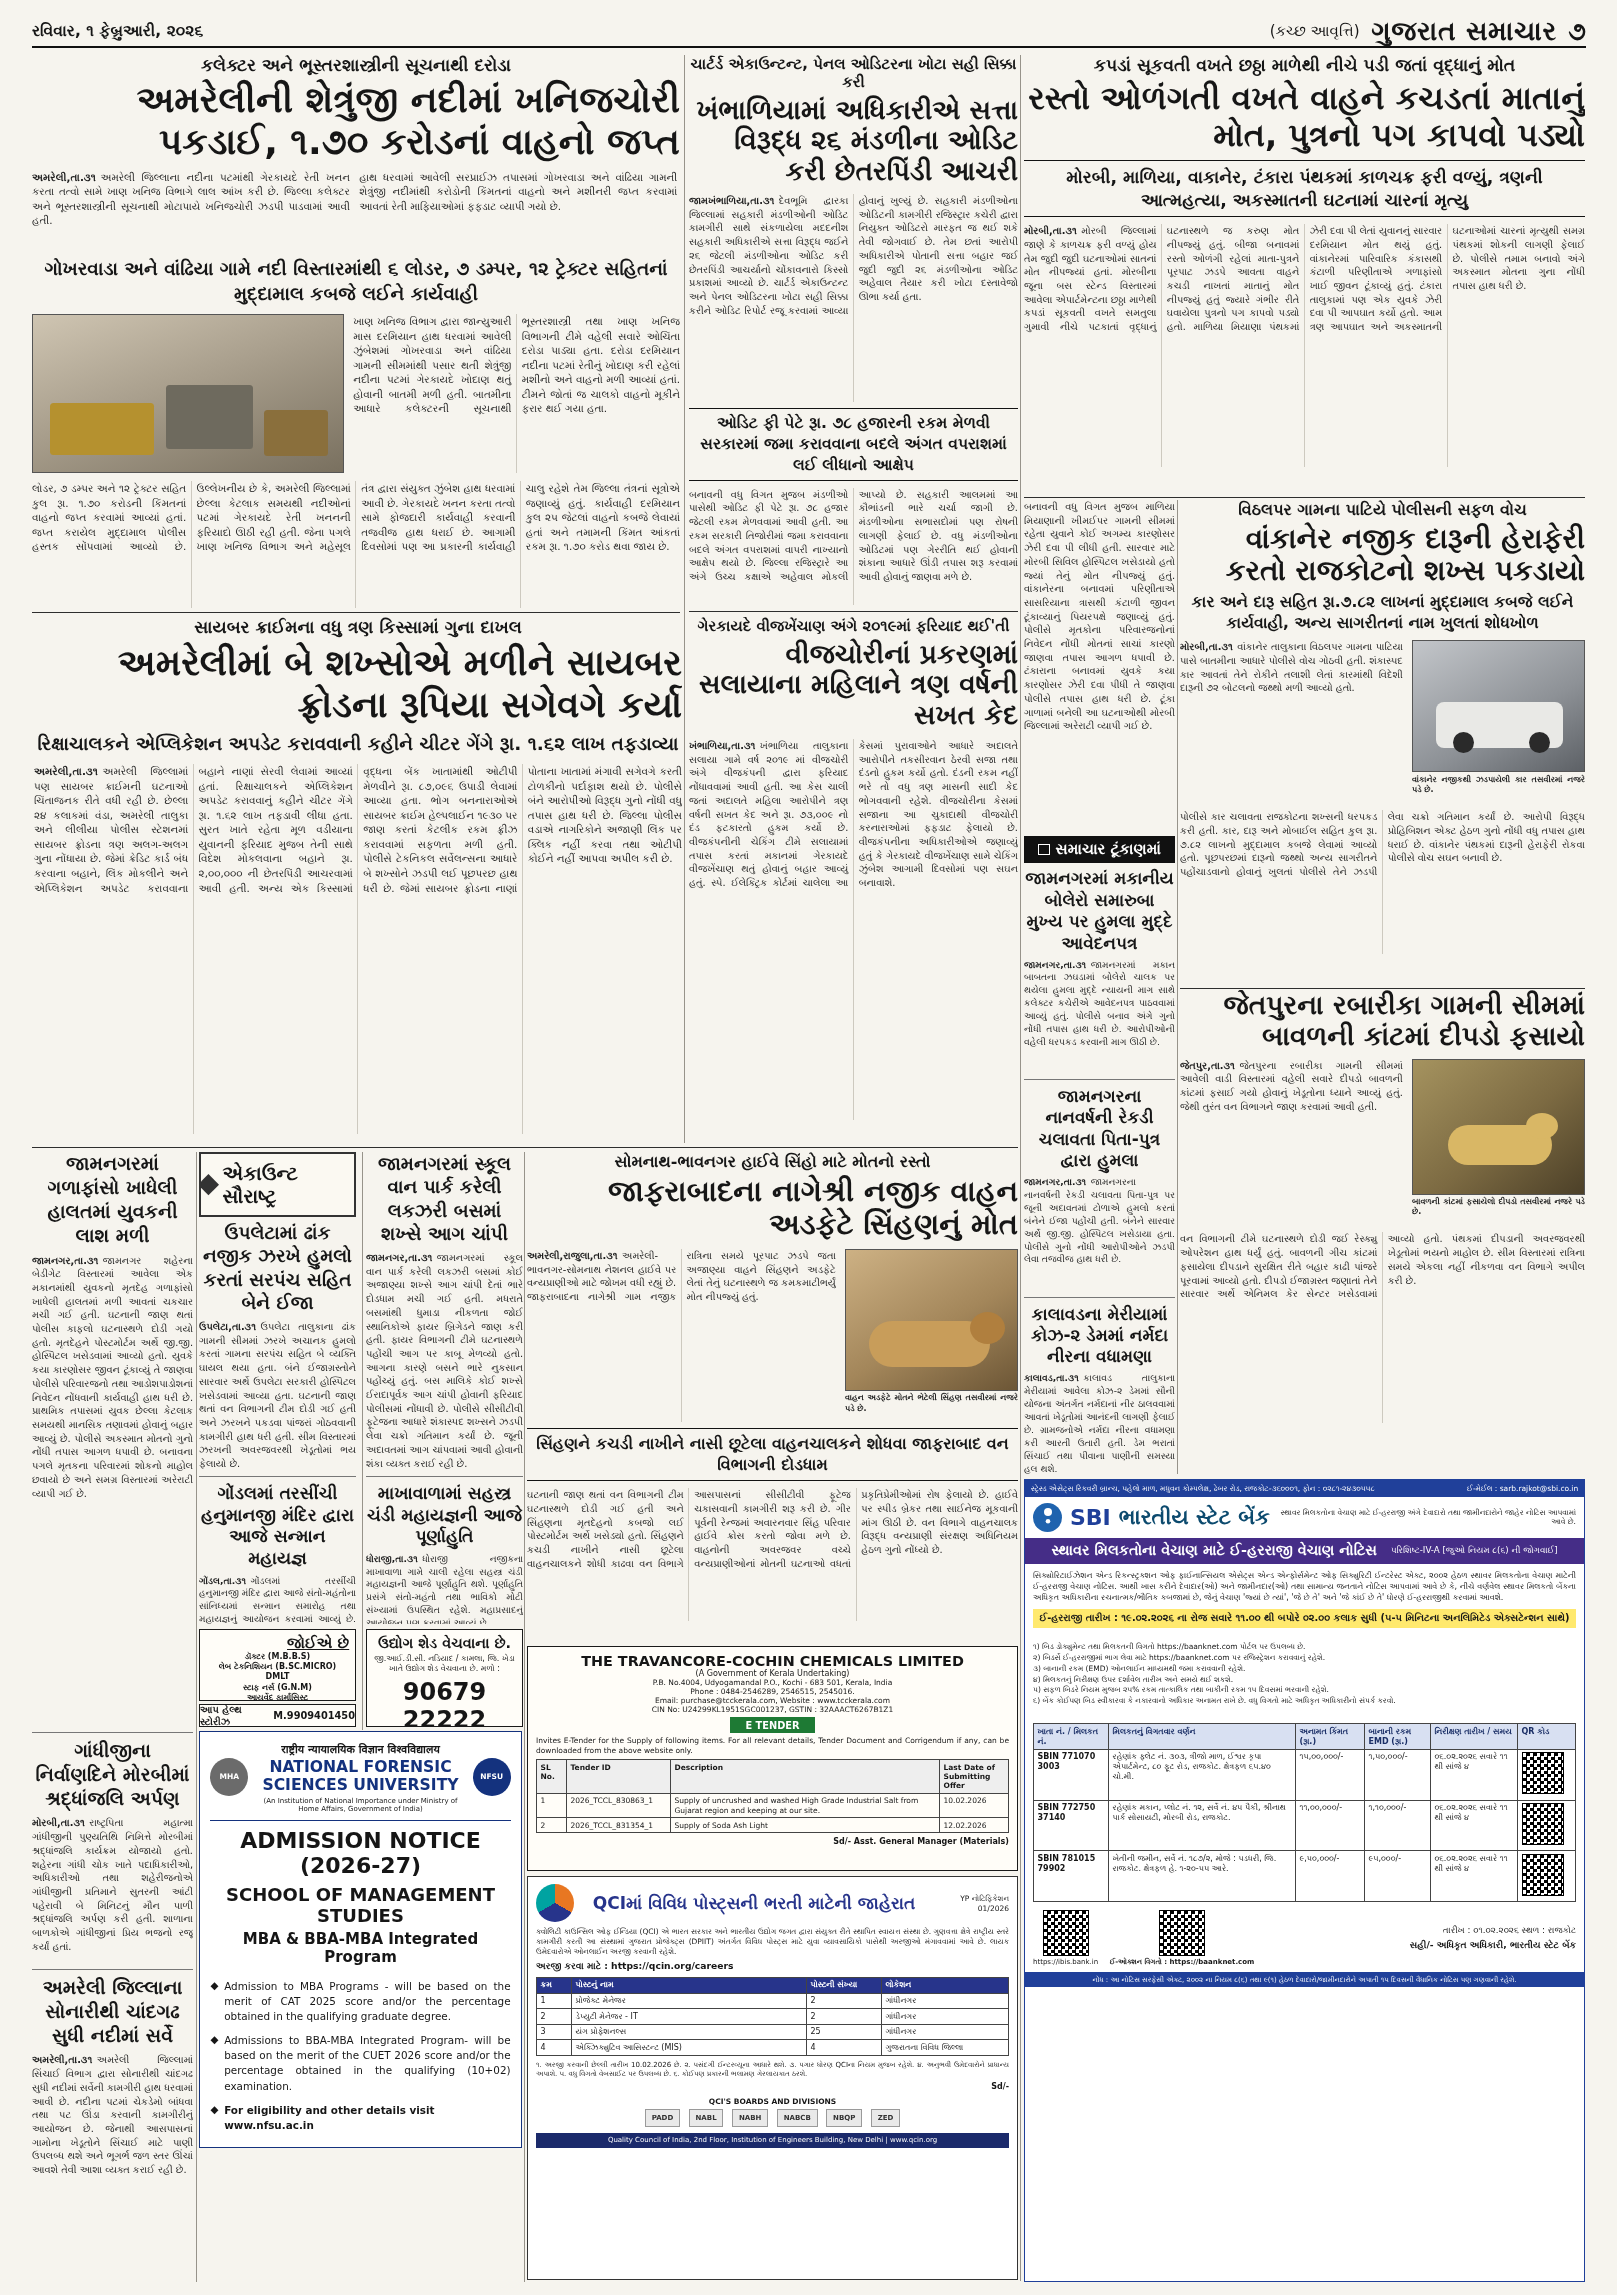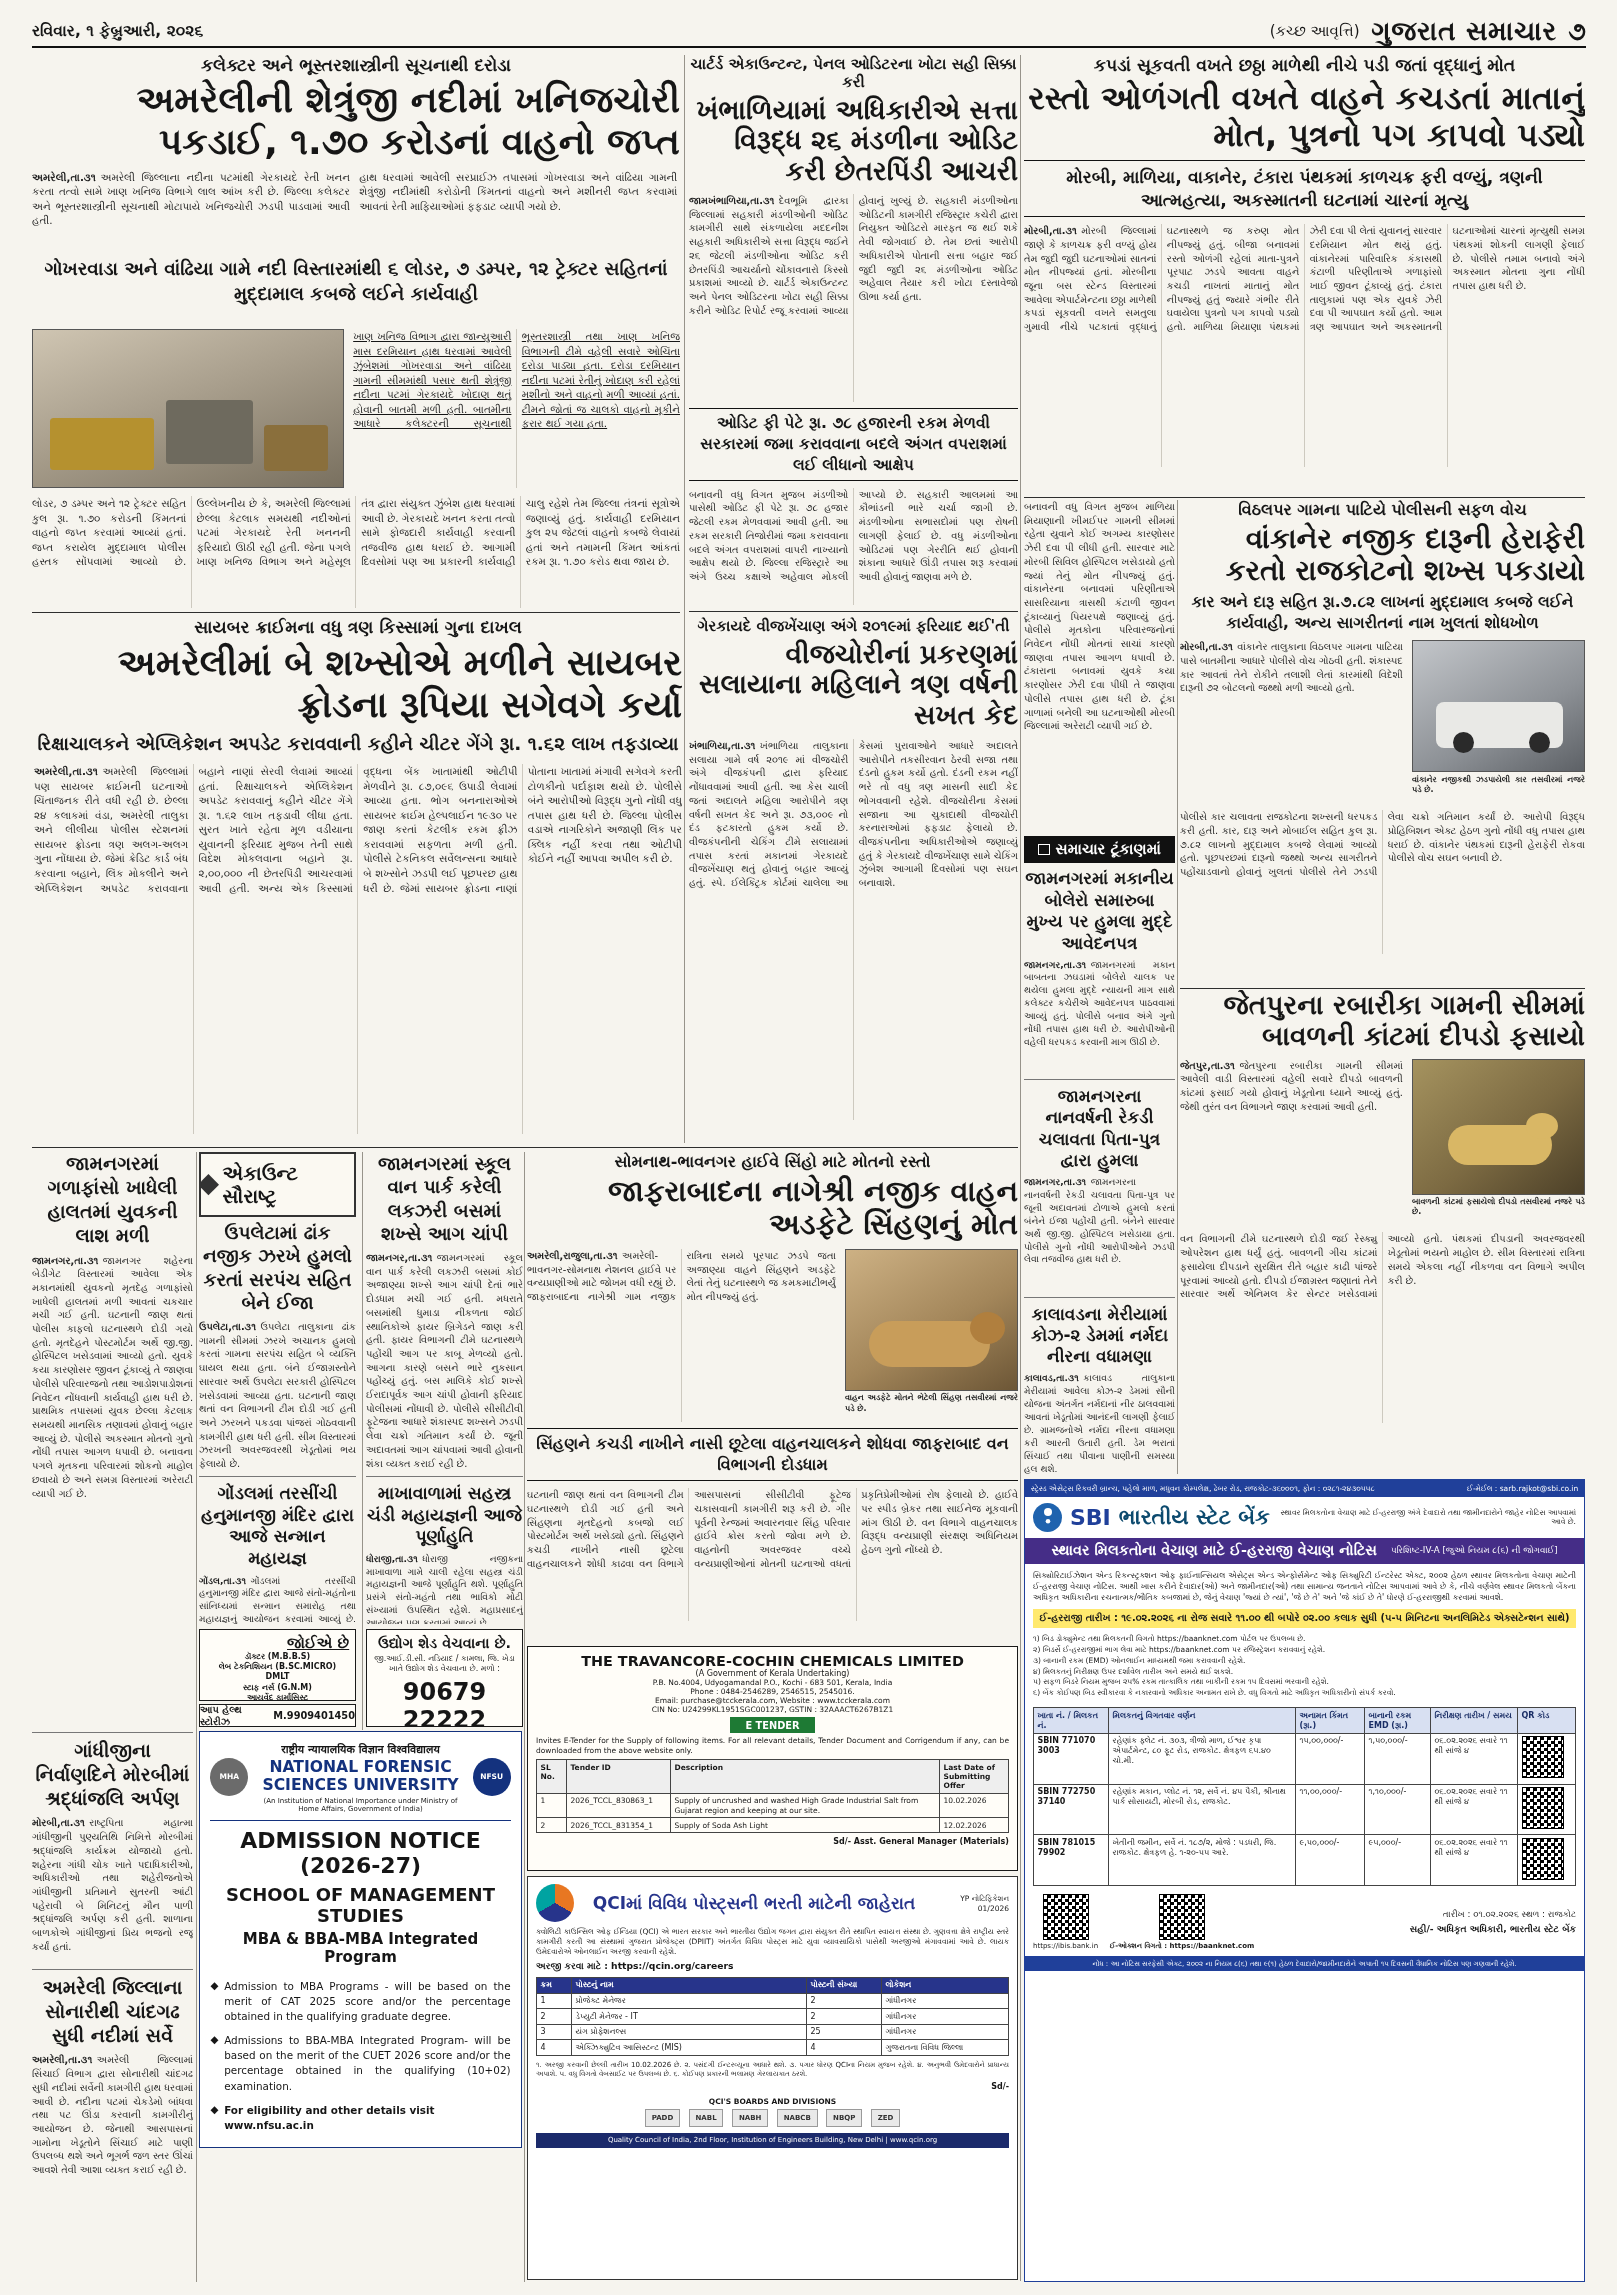--- a/index.html
+++ b/index.html
@@ -62,21 +62,21 @@
   <div class="hrl" style="left:1180px;top:988px;width:405px;height:1.2px;"></div>
 
   <section class="abs" style="left:32px;top:55px;width:648px;height:553px;">
     <div class="kick" style="font-size:17.3px;">કલેક્ટર અને ભૂસ્તરશાસ્ત્રીની સૂચનાથી દરોડા</div>
     <div class="hl" style="font-size:36px;margin-top:3.5px;">અમરેલીની શેત્રુંજી નદીમાં ખનિજચોરી પકડાઈ, ૧.૭૦ કરોડનાં વાહનો જપ્ત</div>
     <div class="row" style="margin-top:7px;height:84px;">
       <p class="bd" style="font-size:10.4px;width:318px;"><span class="dl">અમરેલી,તા.૩૧</span><span>અમરેલી જિલ્લાના નદીના પટમાંથી ગેરકાયદે રેતી ખનન કરતા તત્વો સામે ખાણ ખનિજ વિભાગે લાલ આંખ કરી છે. જિલ્લા કલેક્ટર અને ભૂસ્તરશાસ્ત્રીની સૂચનાથી મોટાપાયે ખનિજચોરી ઝડપી પાડવામાં આવી હતી.</span></p>
       <p class="bd" style="font-size:10.4px;width:318px;">હાથ ધરવામાં આવેલી સરપ્રાઈઝ તપાસમાં ગોખરવાડા અને વાંઢિયા ગામની શેત્રુંજી નદીમાંથી કરોડોની કિંમતનાં વાહનો અને મશીનરી જપ્ત કરવામાં આવતાં રેતી માફિયાઓમાં ફફડાટ વ્યાપી ગયો છે.</p>
     </div>
     <div class="sub" style="font-size:18.5px;margin-top:3.5px;">ગોખરવાડા અને વાંઢિયા ગામે નદી વિસ્તારમાંથી ૬ લોડર, ૭ ડમ્પર, ૧૨ ટ્રેક્ટર સહિતનાં મુદ્દામાલ કબજે લઈને કાર્યવાહી</div>
-    <div class="row" style="margin-top:23px;height:159px;text-decoration:underline;">
+    <div class="row" style="margin-top:8px;height:159px;">
       <div class="photo" style="width:312px;height:159px;background:linear-gradient(160deg,#cfc5b2 0%,#a99f8d 45%,#79705f 100%);">
         <div class="ph-shape" style="left:17.3px;bottom:17.3px;width:104px;height:52px;background:#b5912f;border-radius:3.5px;"></div>
         <div class="ph-shape" style="left:133px;bottom:23px;width:87px;height:64px;background:#6e6a5e;border-radius:3.5px;"></div>
         <div class="ph-shape" style="left:231px;bottom:16px;width:64px;height:46px;background:#8a6f3c;border-radius:3.5px;"></div>
       </div>
       <div class="bd c2" style="font-size:10.4px;flex:1;height:159px;">ખાણ ખનિજ વિભાગ દ્વારા જાન્યુઆરી માસ દરમિયાન હાથ ધરવામાં આવેલી ઝુંબેશમાં ગોખરવાડા અને વાંઢિયા ગામની સીમમાંથી પસાર થતી શેત્રુંજી નદીના પટમાં ગેરકાયદે ખોદાણ થતું હોવાની બાતમી મળી હતી. બાતમીના આધારે કલેક્ટરની સૂચનાથી ભૂસ્તરશાસ્ત્રી તથા ખાણ ખનિજ વિભાગની ટીમે વહેલી સવારે ઓચિંતા દરોડા પાડ્યા હતા. દરોડા દરમિયાન નદીના પટમાં રેતીનું ખોદાણ કરી રહેલાં મશીનો અને વાહનો મળી આવ્યાં હતાં. ટીમને જોતાં જ ચાલકો વાહનો મૂકીને ફરાર થઈ ગયા હતા.</div>
     </div>
     <div class="bd c4" style="font-size:10.4px;margin-top:8px;height:144px;">લોડર, ૭ ડમ્પર અને ૧૨ ટ્રેક્ટર સહિત કુલ રૂા. ૧.૭૦ કરોડની કિંમતનાં વાહનો જપ્ત કરવામાં આવ્યાં હતાં. જપ્ત કરાયેલ મુદ્દામાલ પોલીસ હસ્તક સોંપવામાં આવ્યો છે. ઉલ્લેખનીય છે કે, અમરેલી જિલ્લામાં છેલ્લા કેટલાક સમયથી નદીઓનાં પટમાં ગેરકાયદે રેતી ખનનની ફરિયાદો ઊઠી રહી હતી. જેના પગલે ખાણ ખનિજ વિભાગ અને મહેસૂલ તંત્ર દ્વારા સંયુક્ત ઝુંબેશ હાથ ધરવામાં આવી છે. ગેરકાયદે ખનન કરતા તત્વો સામે ફોજદારી કાર્યવાહી કરવાની તજવીજ હાથ ધરાઈ છે. આગામી દિવસોમાં પણ આ પ્રકારની કાર્યવાહી ચાલુ રહેશે તેમ જિલ્લા તંત્રનાં સૂત્રોએ જણાવ્યું હતું. કાર્યવાહી દરમિયાન કુલ ૨૫ જેટલાં વાહનો કબજે લેવાયાં હતાં અને તમામની કિંમત આંકતાં રકમ રૂા. ૧.૭૦ કરોડ થવા જાય છે.</div>
   </section>
 
@@ -377,21 +377,21 @@
       <span style="font-size:22px;font-weight:800;color:#20409a;">SBI</span>
       <span style="font-size:21px;font-weight:800;color:#0c4a6e;">ભારતીય સ્ટેટ બેંક</span>
       <span style="flex:1;font-size:7.5px;text-align:right;line-height:1.3;">સ્થાવર મિલકતોના વેચાણ માટે ઈ-હરરાજી અંગે દેવાદારો તથા જામીનદારોને જાહેર નોટિસ આપવામાં આવે છે.</span>
     </div>
     <div style="background:#452d87;color:#fff;display:flex;align-items:center;justify-content:center;gap:14px;padding:4.6px 3.5px;">
       <span style="font-size:14.4px;font-weight:bold;">સ્થાવર મિલકતોના વેચાણ માટે ઈ-હરરાજી વેચાણ નોટિસ</span>
       <span style="font-size:8.7px;">પરિશિષ્ટ-IV-A [જુઓ નિયમ ૮(૬) ની જોગવાઈ]</span>
     </div>
     <p style="font-size:8px;text-align:justify;line-height:1.4;padding:5.8px 8px;">સિક્યોરિટાઈઝેશન એન્ડ રિકન્સ્ટ્રક્શન ઓફ ફાઈનાન્સિયલ એસેટ્સ એન્ડ એન્ફોર્સમેન્ટ ઓફ સિક્યુરિટી ઈન્ટરેસ્ટ એક્ટ, ૨૦૦૨ હેઠળ સ્થાવર મિલકતોના વેચાણ માટેની ઈ-હરરાજી વેચાણ નોટિસ. આથી ખાસ કરીને દેવાદાર(ઓ) અને જામીનદાર(ઓ) તથા સામાન્ય જનતાને નોટિસ આપવામાં આવે છે કે, નીચે વર્ણવેલ સ્થાવર મિલકતો બેંકના અધિકૃત અધિકારીના રચનાત્મક/ભૌતિક કબજામાં છે, જેનું વેચાણ 'જ્યાં છે ત્યાં', 'જે છે તે' અને 'જે કાંઈ છે તે' ધોરણે ઈ-હરરાજીથી કરવામાં આવશે.</p>
     <div style="background:#ffe96e;font-size:9.8px;font-weight:bold;text-align:center;padding:3.5px 4.6px;margin:0 8px;">ઈ-હરરાજી તારીખ : ૧૯.૦૨.૨૦૨૬ ના રોજ સવારે ૧૧.૦૦ થી બપોરે ૦૨.૦૦ કલાક સુધી (૫-૫ મિનિટના અનલિમિટેડ એક્સટેન્શન સાથે)</div>
-    <div style="padding:6px 8px;">
+    <div style="padding:14px 8px;">
       <div style="font-size:7.5px;line-height:1.45;">૧) બિડ ડોક્યુમેન્ટ તથા મિલકતની વિગતો https://baanknet.com પોર્ટલ પર ઉપલબ્ધ છે.</div>
       <div style="font-size:7.5px;line-height:1.45;">૨) બિડર્સે ઈ-હરરાજીમાં ભાગ લેવા માટે https://baanknet.com પર રજિસ્ટ્રેશન કરાવવાનું રહેશે.</div>
       <div style="font-size:7.5px;line-height:1.45;">૩) બાનાની રકમ (EMD) ઓનલાઈન માધ્યમથી જમા કરાવવાની રહેશે.</div>
       <div style="font-size:7.5px;line-height:1.45;">૪) મિલકતનું નિરીક્ષણ ઉપર દર્શાવેલ તારીખ અને સમયે થઈ શકશે.</div>
       <div style="font-size:7.5px;line-height:1.45;">૫) સફળ બિડરે નિયમ મુજબ ૨૫% રકમ તાત્કાલિક તથા બાકીની રકમ ૧૫ દિવસમાં ભરવાની રહેશે.</div>
       <div style="font-size:7.5px;line-height:1.45;">૬) બેંક કોઈપણ બિડ સ્વીકારવા કે નકારવાનો અધિકાર અનામત રાખે છે. વધુ વિગતો માટે અધિકૃત અધિકારીનો સંપર્ક કરવો.</div>
     </div>
     <table class="tbl" style="font-size:8px;margin:2.3px 8px;width:calc(100% - 16px);">
       <tbody>
           <tr>

